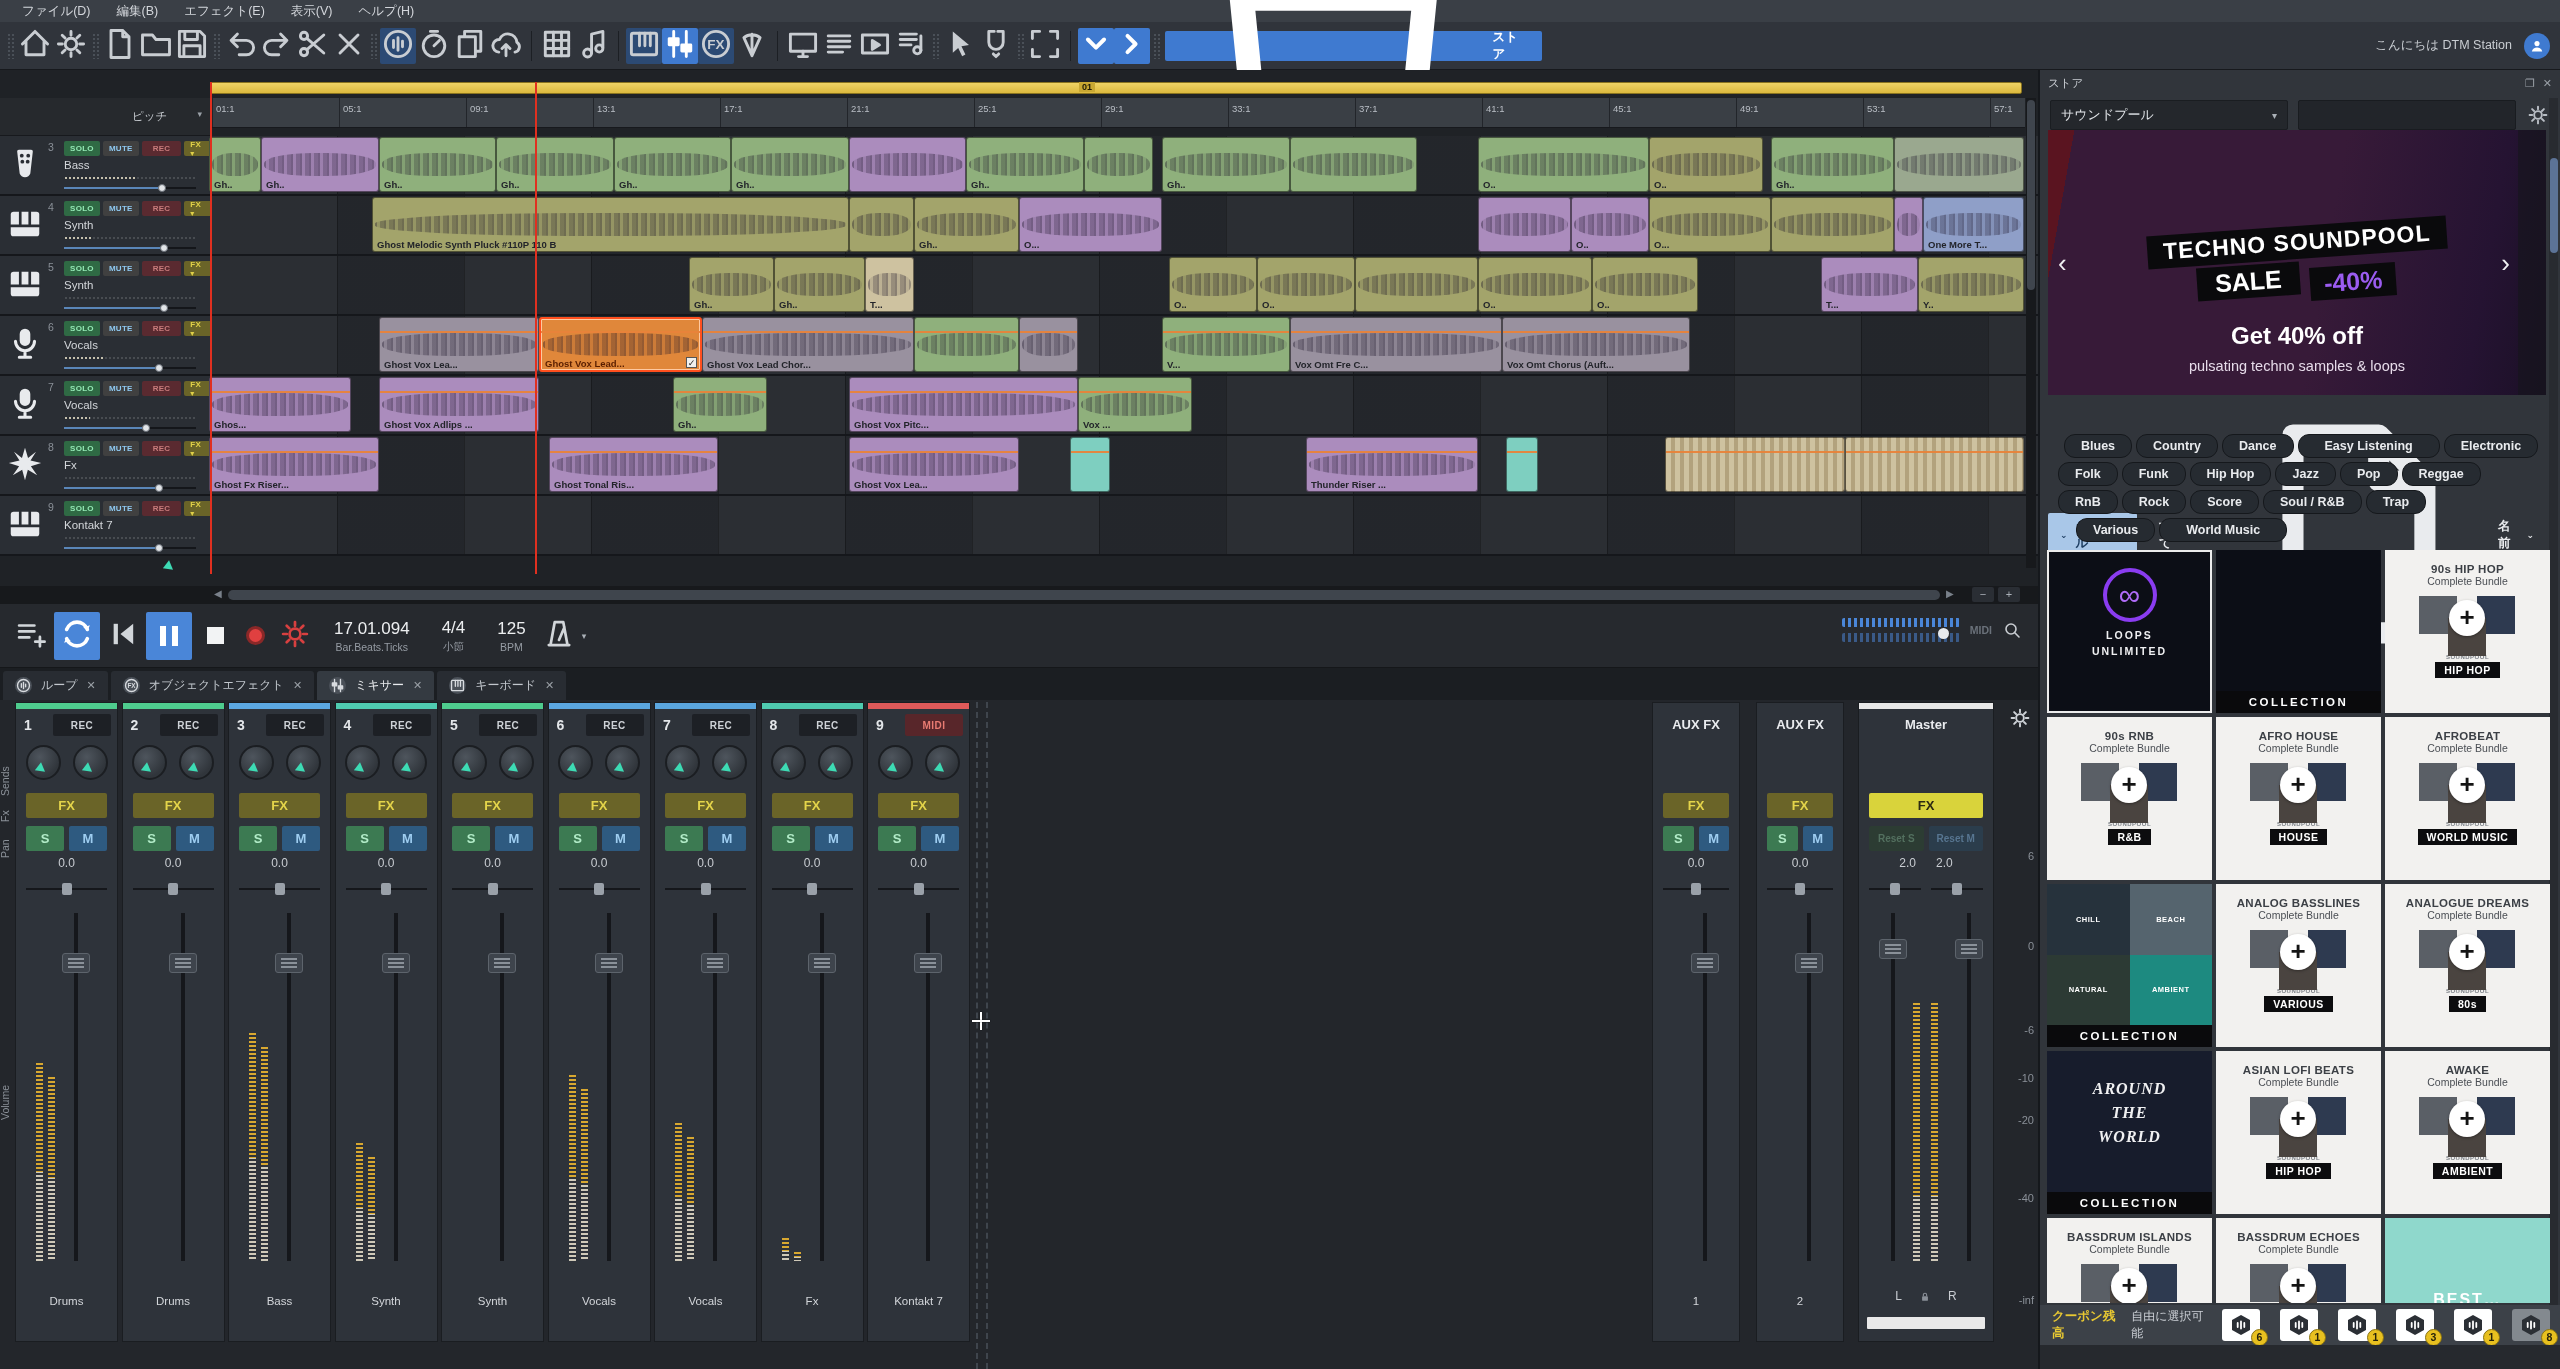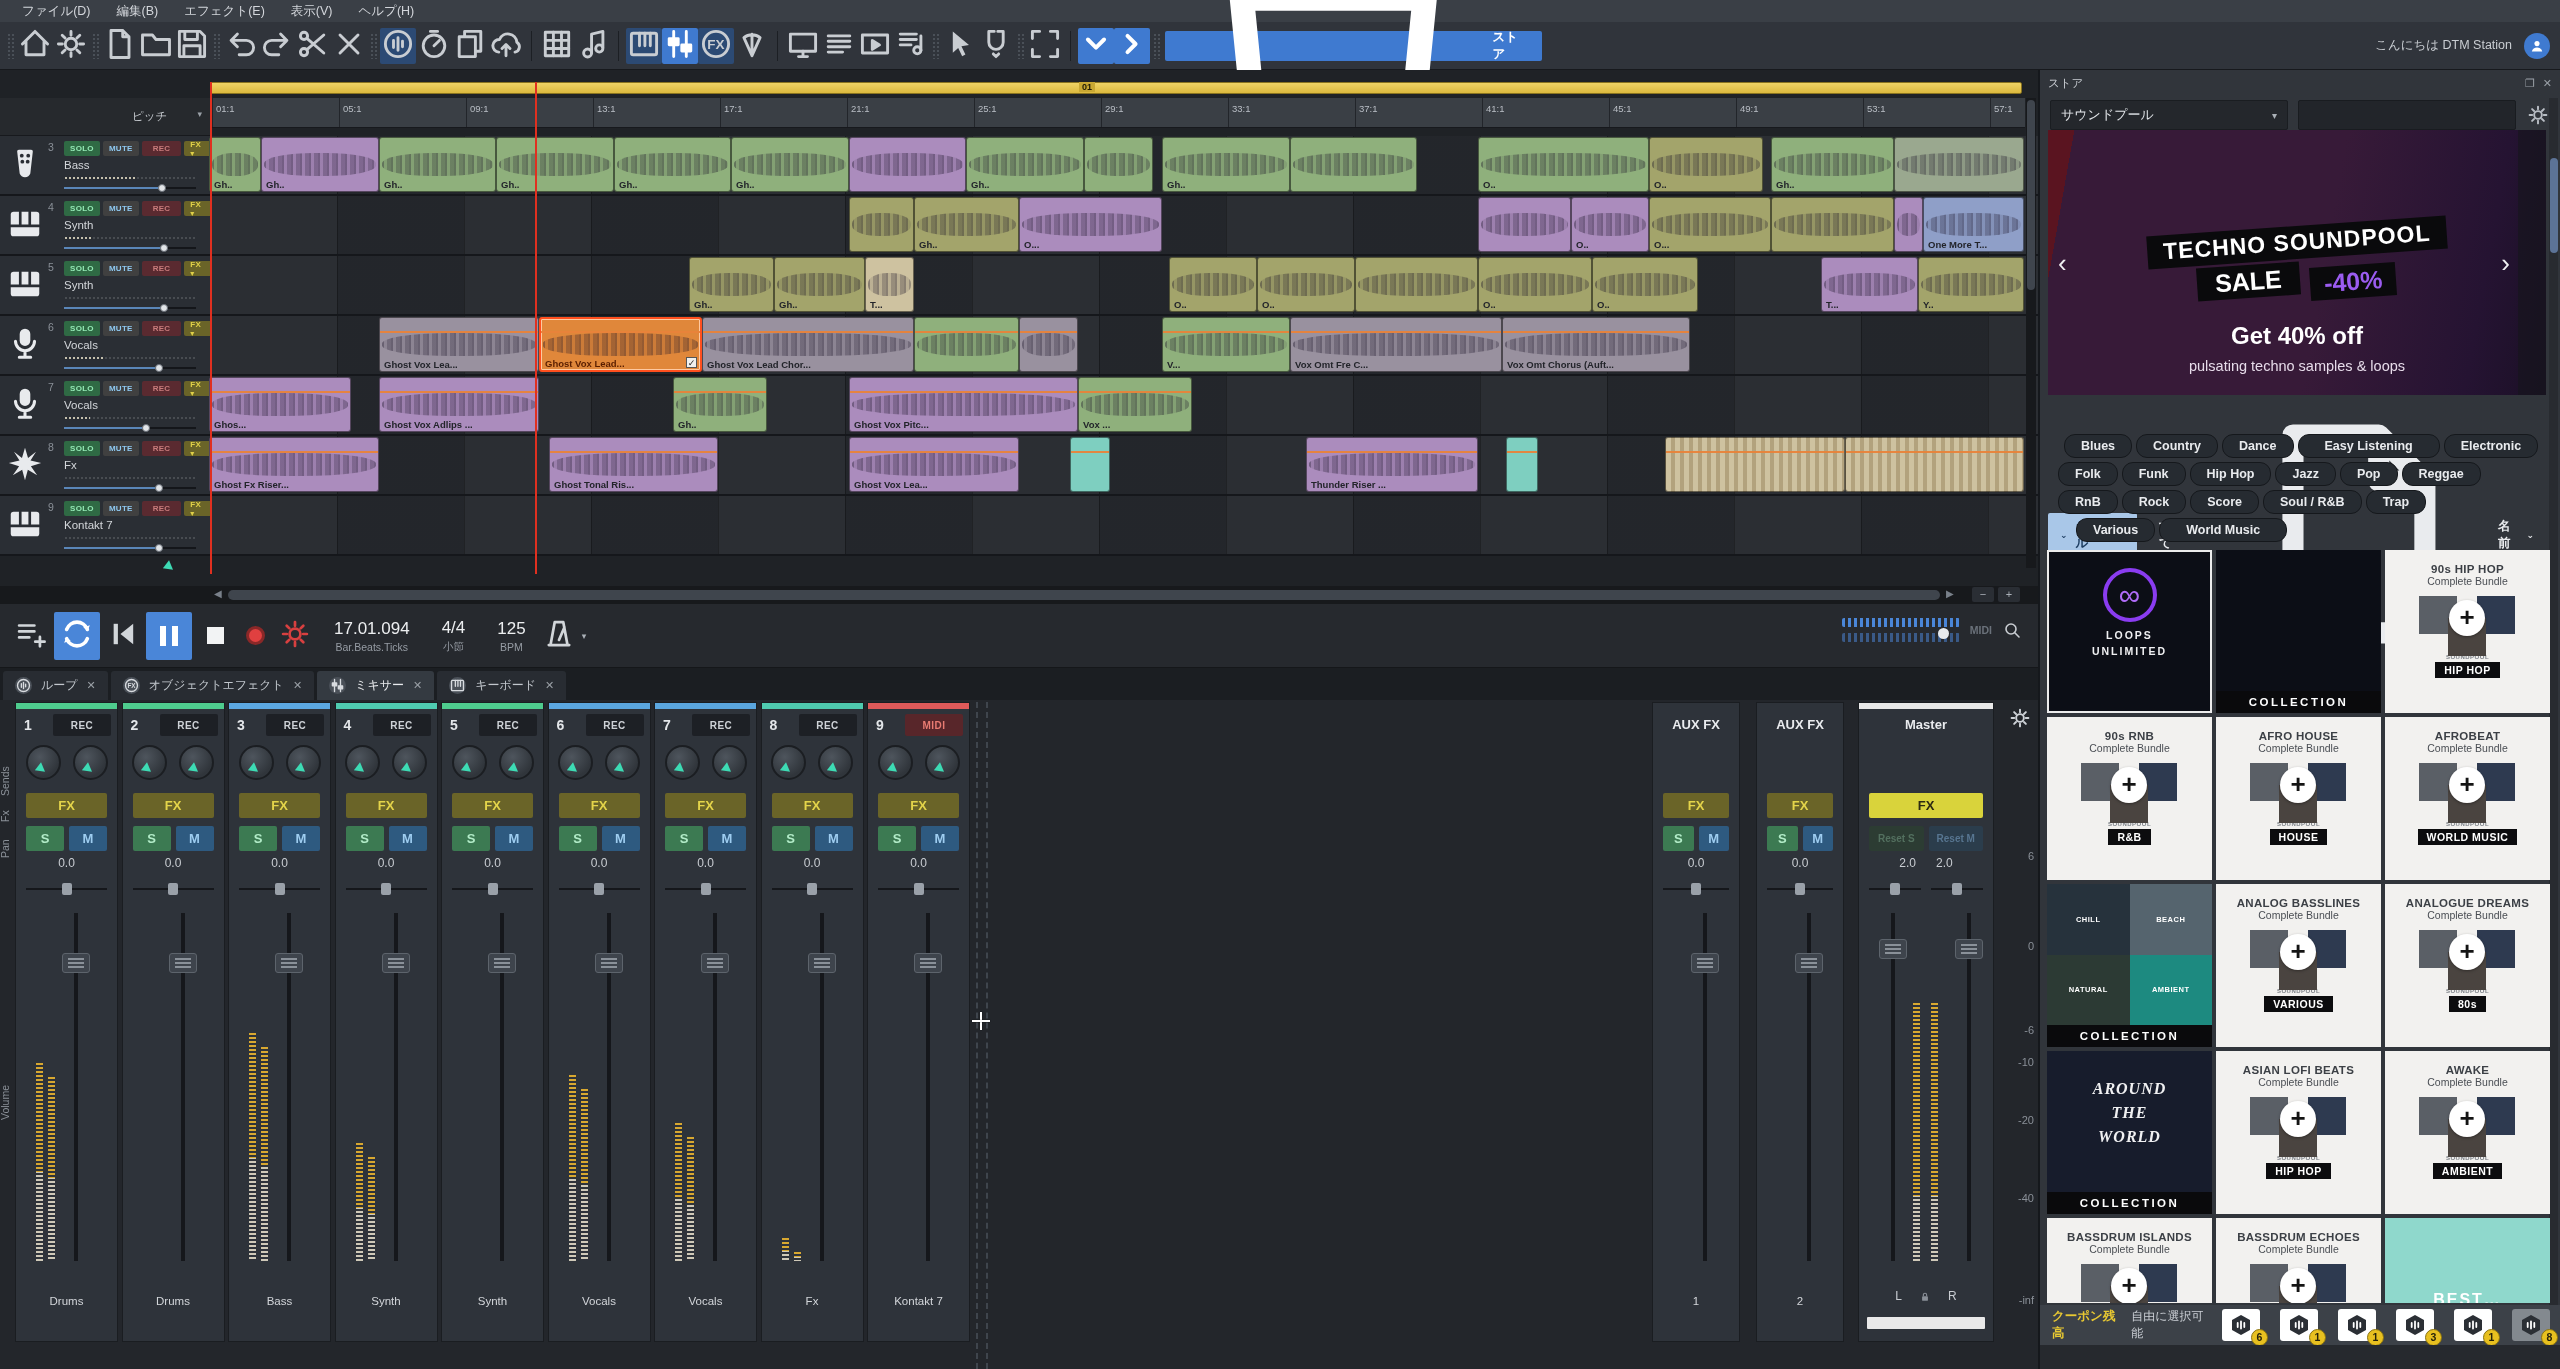--- a/index.html
+++ b/index.html
@@ -520,20 +520,23 @@
             <div class="tmeter">
               <div class="lit" style="width: 29px;"></div>
             </div>
             <div class="tslider">
               <div class="line"></div>
               <div class="fill" style="width: 100px;"></div>
               <div class="knob" style="left: 96px;"></div>
             </div>
           </div>
           <div class="lane">
+            <div class="clip wave" style="left: 162px; width: 477px; background: rgb(163, 164, 107);">
+              <div class="lbl">Ghost Melodic Synth Pluck #110P 110 B</div>
+            </div>
             <div class="clip wave" style="left: 639px; width: 65px; background: rgb(163, 164, 107);"></div>
             <div class="clip wave" style="left: 704px; width: 105px; background: rgb(163, 164, 107);">
               <div class="lbl">Gh..</div>
             </div>
             <div class="clip wave" style="left: 809px; width: 143px; background: rgb(171, 140, 189);">
               <div class="lbl">O...</div>
             </div>
             <div class="clip wave" style="left: 1268px; width: 93px; background: rgb(171, 140, 189);"></div>
             <div class="clip wave" style="left: 1361px; width: 78px; background: rgb(171, 140, 189);">
               <div class="lbl">O..</div>
@@ -1183,21 +1186,21 @@
           </div>
           <div class="mwhite"></div>
         </div>
       </div>
     <div class="mx-dash" style="left:976px;"></div>
     <div class="mx-dash" style="left:986px;"></div>
     <div class="dbscale">
         <span style="top: 150px; right: 4px;">6</span>
         <span style="top: 240px; right: 4px;">0</span>
         <span style="top: 324px; right: 4px;">-6</span>
-        <span style="top: 356px; right: 4px; text-align: center;">-10</span>
+        <span style="top: 372px; right: 4px; text-align: center;">-10</span>
         <span style="top: 414px; right: 4px;">-20</span>
         <span style="top: 492px; right: 4px;">-40</span>
         <span style="top: 594px; right: 4px;">-inf</span>
       </div>
     <span class="mx-gear"><span style="display: inline-block; width: 100%;"><svg viewBox="0 0 20 20" fill="none" stroke="currentColor" stroke-width="1.6" stroke-linecap="round" stroke-linejoin="round" style="width:100%;height:100%">
             <circle cx="10" cy="10" r="3.2"></circle>
             <path d="M10 3v2.2M10 14.8V17M3 10h2.2M14.8 10H17M5.1 5.1l1.6 1.6M13.3 13.3 14.9 14.9M14.9 5.1l-1.6 1.6M6.7 13.3 5.1 14.9"></path>
           </svg></span></span>
     <div class="cursor-plus"></div>
   </div>

